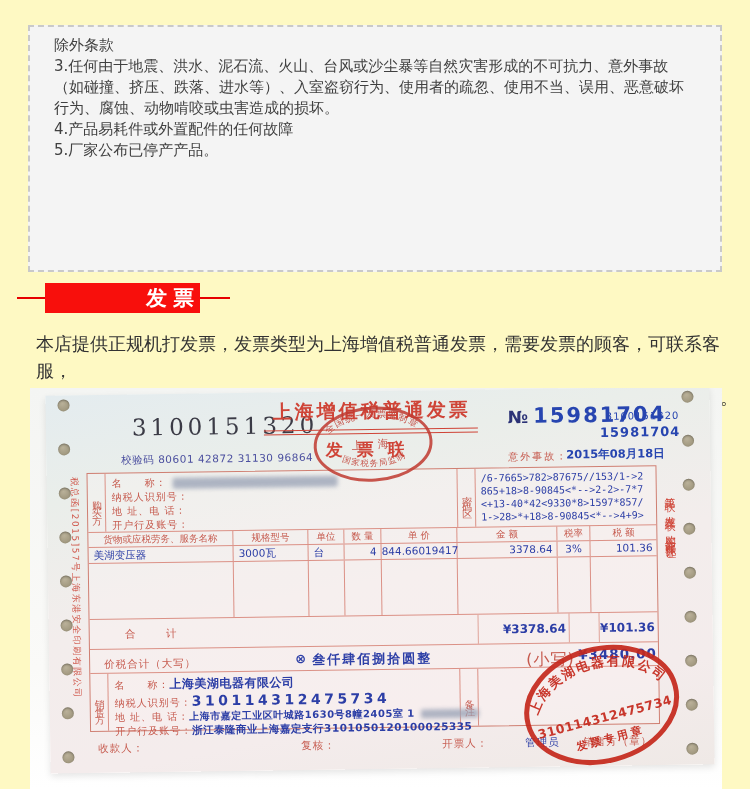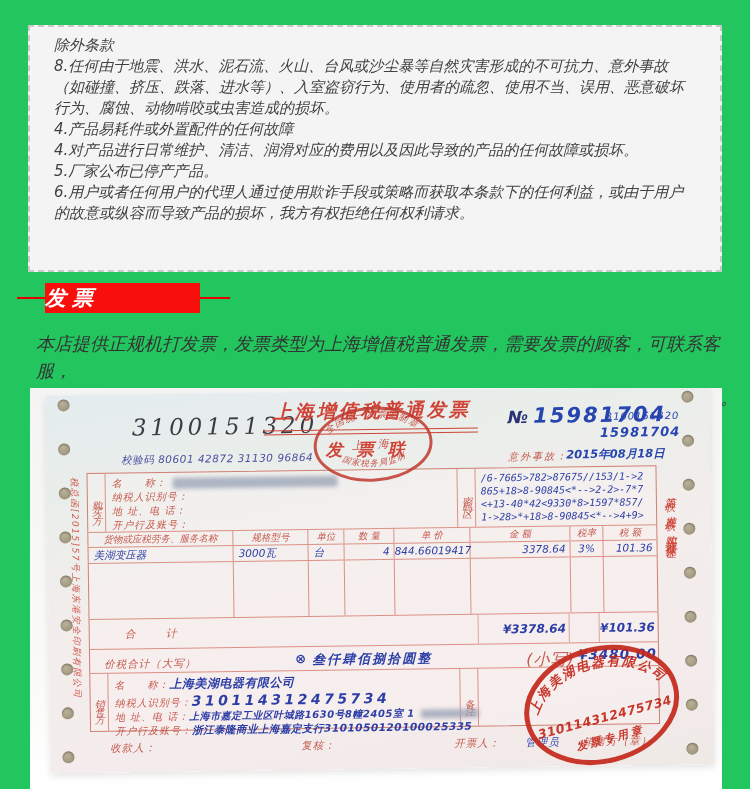--- a/index.html
+++ b/index.html
@@ -1,32 +1,32 @@
 <!DOCTYPE html>
 <html><head>
 <meta charset="utf-8">
 <style>
   * { margin:0; padding:0; box-sizing:border-box; }
   html,body { width:750px; height:789px; background:#fff; overflow:hidden;
     font-family:"DejaVu Sans","Liberation Sans",sans-serif; }
-  .page { position:relative; width:750px; height:789px; background:#22c55e;font-style:italic; }
+  .page { position:relative; width:750px; height:789px; background:#fef9c3; }
 
   
   .exclusion-box { position:absolute; left:28px; top:25px; width:694px; height:247px;
     background:#f4f4f4; border:2px dashed #c9c9c9; padding:8px 24px;
     color:#404040; font-size:15px; line-height:21px; }
   .exclusion-box p { margin:0; }
 
   
   .banner-line { position:absolute; top:297px; height:2px; background:#e60000; }
   .banner-line.left { left:17px; width:28px; }
   .banner-line.right { left:200px; width:30px; }
   .banner-box { position:absolute; left:45px; top:283px; width:155px; height:30px;
     background:#f80f0c; color:#fff; font-size:21px; font-weight:bold;
-    text-align:left; line-height:30px; letter-spacing:6px; }
+    text-align:right; line-height:30px; letter-spacing:6px; }
 
   
   .policy { position:absolute; left:36px; top:330px; width:706px;
     font-size:18px; line-height:27px; color:#333; }
 
   
   .photo { position:absolute; left:30px; top:388px; width:692px; height:401px;
     background:linear-gradient(180deg,#f4f5f3 0%,#fafaf8 70%,#ffffff 100%); overflow:hidden; }
   .paper { position:absolute; left:18px; top:3px; width:664px; height:378px;
     transform:rotate(-0.8deg);
@@ -82,21 +82,21 @@
   .buyer-row, .seller-row { height:58px; }
   .blur-bar { display:inline-block; width:165px; height:11px; background:#97a0b4;
     filter:blur(2px); border-radius:2px; margin-left:6px; vertical-align:middle; opacity:.75; }
   .blur-bar.small { width:58px; height:9px; }
 
   .hdr-row { height:15px; }
   .hdr-row .c { font-size:9.5px; color:#c65a4e; text-align:center; line-height:14px; overflow:hidden; white-space:nowrap; }
   .item-row { height:16px; }
   .item-row .c { font-size:10.5px; color:#2c3ea6; line-height:15px; white-space:nowrap; }
   .filler-row { height:56px; }
-  .cw0{width:145px} .cw1{width:75px} .cw2{width:36px} .cw3{width:50px}
+  .cw0{width:145px} .cw1{width:75px} .cw2{width:36px} .cw3{width:37px}
   .cw4{width:76px} .cw5{width:100px} .cw6{width:33px} .cw7{flex:1}
   .al{padding-left:5px} .ar{text-align:right;padding-right:4px} .ac{text-align:center}
 
   .total-row { height:30px; align-items:center; }
   .total-row .tlabel { width:145px; text-align:center; color:#c65a4e; font-size:10.5px; letter-spacing:10px; }
   .total-row .tspace { width:282px; }
   .total-row .tval { font-size:12px; color:#2c3ea6; font-weight:bold; text-align:right; padding-right:3px; }
   .total-row .tamount { width:100px; border-left:1px solid #e0a49a; align-self:stretch; line-height:30px; }
   .total-row .trate { width:33px; border-left:1px solid #e0a49a; align-self:stretch; }
   .total-row .ttax { flex:1; border-left:1px solid #e0a49a; align-self:stretch; line-height:30px; }
@@ -105,44 +105,42 @@
   .words-row span { position:absolute; white-space:nowrap; }
   .w-label { left:14px; top:8px; font-size:10.5px; color:#c65a4e; letter-spacing:1px; }
   .w-sym { left:205px; top:4px; font-size:13px; color:#2c3ea6; font-weight:bold; }
   .w-words { left:222px; top:4px; font-size:13px; color:#2c3ea6; font-weight:bold; letter-spacing:2px; }
   .w-small { left:436px; top:6px; font-size:16px; color:#c65a4e; letter-spacing:1px; }
   .w-num { left:488px; top:3px; font-size:13.5px; color:#2c3ea6; font-weight:bold; letter-spacing:1px; }
 
   
   .inv-footer span { position:absolute; top:347px; font-size:10.5px; color:#c65a4e;
     letter-spacing:1px; white-space:nowrap; z-index:1; }
-  .ft-payee { left:60px;text-align:right; } .ft-review { left:251px; } .ft-drawer { left:404px; }
+  .ft-payee { left:48px;text-align:right; } .ft-review { left:251px; } .ft-drawer { left:392px; }
   .ft-drawer-val { left:475px; color:#2c3ea6 !important; font-size:11px; }
   .ft-seal { left:533px; }
 
   
   .side-right { position:absolute; left:614px; top:102px; height:240px;
     writing-mode:vertical-rl; text-orientation:upright; color:#cf4437;
     font-size:11px; letter-spacing:2px; z-index:2; }
   .side-left { position:absolute; left:34px; top:76px; z-index:2; }
   .side-left span { display:inline-block; white-space:nowrap; font-size:9px;
     color:#d0584c; letter-spacing:1.5px; transform:rotate(90deg); transform-origin:0 0; }
 </style>
 </head>
 <body>
 
 <div class="page">
 
   <section class="exclusion-box">
     <p>除外条款</p>
-    <p>8.任何由于地震、洪水、泥石流、火山、台风或沙尘暴等自然灾害形成的不可抗力、意外事故（如碰撞、挤压、跌落、进水等）、入室盗窃行为、使用者的疏忽、使用不当、误用、恶意破坏行为、腐蚀、动物啃咬或虫害造成的损坏。</p>
+    <p>3.任何由于地震、洪水、泥石流、火山、台风或沙尘暴等自然灾害形成的不可抗力、意外事故（如碰撞、挤压、跌落、进水等）、入室盗窃行为、使用者的疏忽、使用不当、误用、恶意破坏行为、腐蚀、动物啃咬或虫害造成的损坏。</p>
     <p>4.产品易耗件或外置配件的任何故障</p>
-    <p>4.对产品进行日常维护、清洁、润滑对应的费用以及因此导致的产品的任何故障或损坏。</p>
     <p>5.厂家公布已停产产品。</p>
-    <p>6.用户或者任何用户的代理人通过使用欺诈手段或策略而获取本条款下的任何利益，或由于用户的故意或纵容而导致产品的损坏，我方有权拒绝任何权利请求。</p>
   </section>
 
   <div class="banner-line left"></div>
   <div class="banner-box">发票</div>
   <div class="banner-line right"></div>
 
   <p class="policy">
     <span>本店提供正规机打发票，发票类型为上海增值税普通发票，需要发票的顾客，可联系客服，</span><br>
     <span>注明发票抬头，产品报价为非税报价，开票需要补交税款，发票为确认收货后单独寄出。</span>
   </p>

